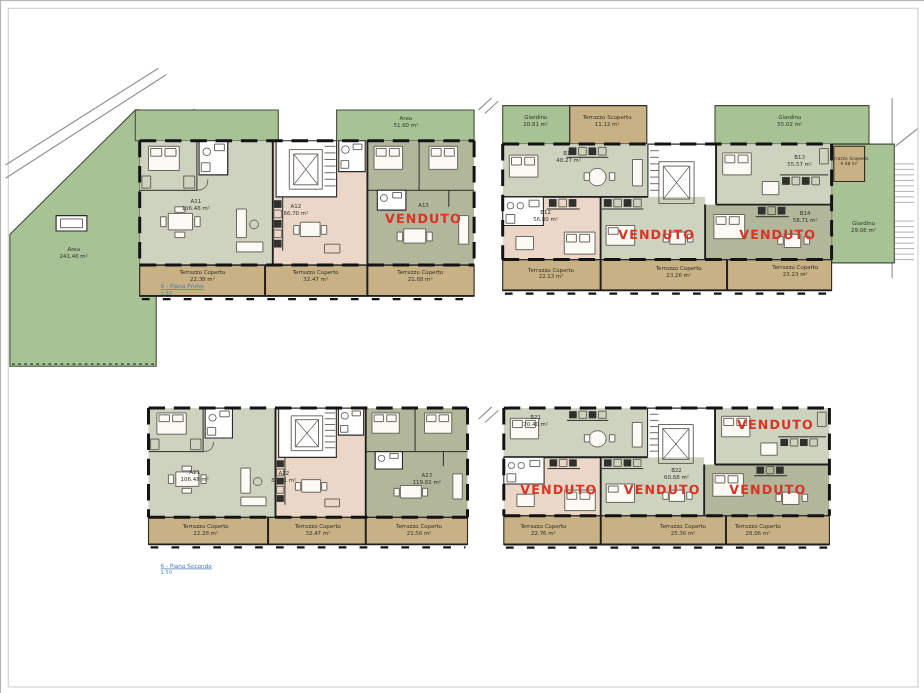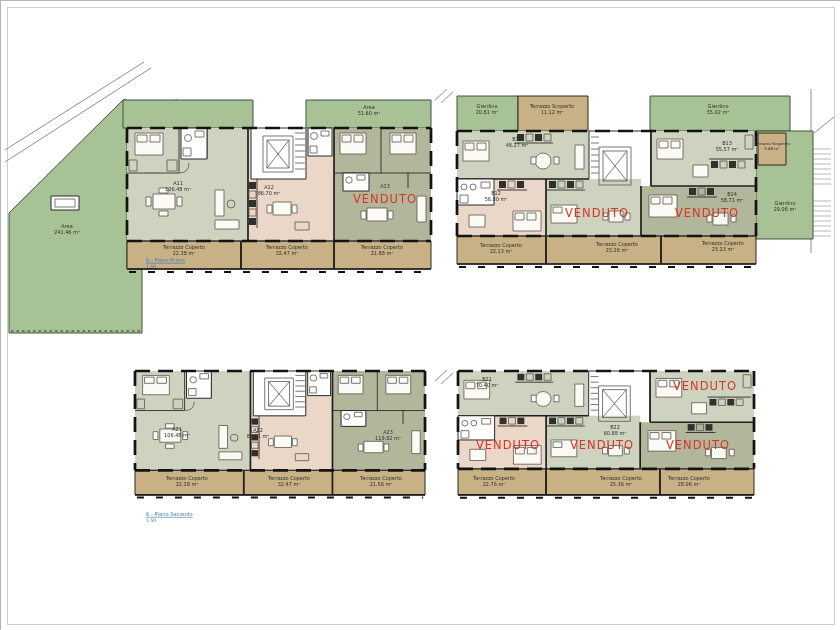--- a/index.html
+++ b/index.html
@@ -20,21 +20,21 @@
   .ln{fill:none;stroke:#2b2b2b;stroke-width:.9;}
   .ln2{fill:none;stroke:#1f1f1f;stroke-width:1.7;}
   .fa{fill:none;stroke:#131313;stroke-width:2.7;stroke-dasharray:15 8;}
   .bt{fill:none;stroke:#131313;stroke-width:2;stroke-dasharray:7 12;}
   .road{fill:none;stroke:#8f8f8f;stroke-width:1;}
   .rh{fill:none;stroke:#9c9c9c;stroke-width:.7;}
   .dash{fill:none;stroke:#2b2b2b;stroke-width:1;stroke-dasharray:2.5 3;}
   .lbl{position:absolute;transform:translate(-50%,-50%) scale(.62);font-size:8px;line-height:1.3;
        color:#32312a;text-align:center;white-space:nowrap;}
   .lbl.xs{transform:translate(-50%,-50%) scale(.5);}
-  .venduto{position:absolute;transform:translate(-50%,-50%);font-size:11.5px;font-weight:normal;
+  .venduto{position:absolute;transform:translate(-50%,-50%);font-size:11.5px;font-weight:bold;
        letter-spacing:1px;color:var(--c-red,#d93425);white-space:nowrap;}
   .cap{position:absolute;color:var(--c-blue,#4a7cb8);transform:scale(.65);transform-origin:left top;
        font-size:8px;line-height:1.4;white-space:nowrap;}
   .cap-t{text-decoration:underline;}
   .cap-s{font-size:7px;}
 </style>
 </head>
 <body>
 
 <div class="sheet">

